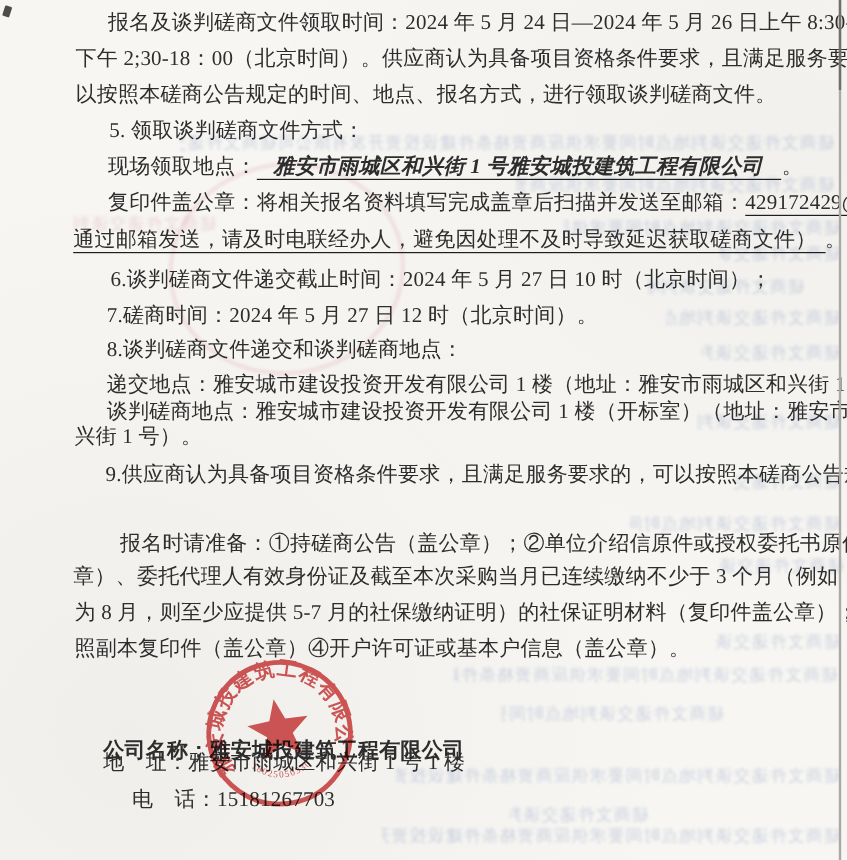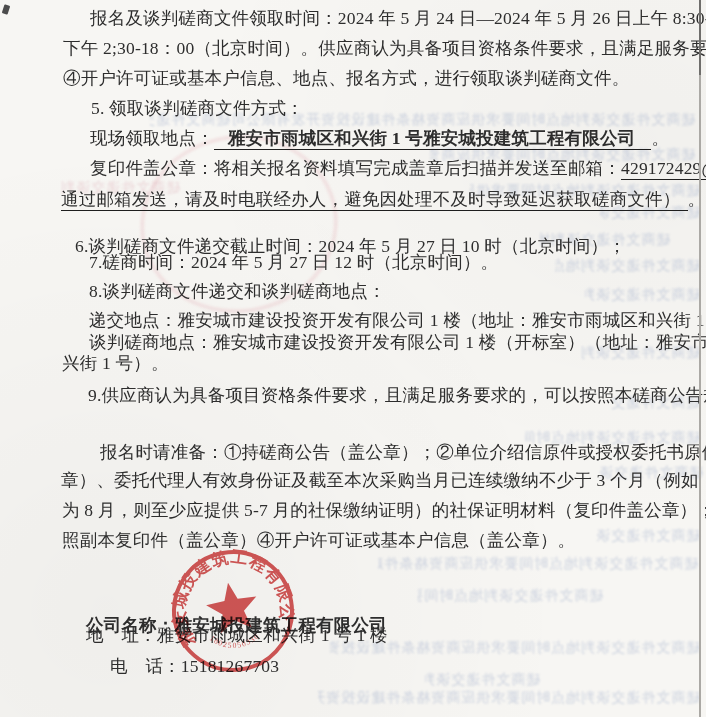--- a/index.html
+++ b/index.html
@@ -11,21 +11,21 @@
       radial-gradient(ellipse at 90% 20%, rgba(0,0,0,0.025), rgba(0,0,0,0) 50%),
       #f7f6f3;
     color:#2b2b2b;
   }
   .line{
     position:absolute;white-space:nowrap;font-size:17.5px;line-height:22px;
     letter-spacing:0.2px;color:#2d2d2d;
   }
   .seg{display:inline;}
   .ul{border-bottom:1.6px solid #1e1e1e;padding-bottom:1px;}
-  .pad-ul{padding-left:14px;padding-right:16px;}
+  .pad-ul{padding-left:14px;padding-right:16px;font-style:italic;}
   .bold{font-weight:bold;}
   .bleed{
     position:absolute;font-size:14px;line-height:16px;height:17px;
     overflow:hidden;white-space:nowrap;
     transform:scaleX(-1);filter:blur(1.3px);
     color:rgba(105,128,180,0.30);letter-spacing:1px;
   }
   .bleed.pinkish{color:rgba(205,120,140,0.26);}
   #bleed-ring{
     position:absolute;left:140px;top:135px;width:190px;height:170px;
@@ -69,36 +69,36 @@
   <div class="bleed" style="top:465px;left:598px;width:105px;">磋商文件递交谈判地点时间要求供应商资格条件建设投资开发有限公司磋商文件递交谈判地点时间要求供应商资格</div>
   <div class="bleed" style="top:528px;left:595px;width:105px;">磋商文件递交谈判地点时间要求供应商资格条件建设投资开发有限公司磋商文件递交谈判地点时间要求供应商资格</div>
   <div class="bleed" style="top:556px;left:378px;width:320px;">磋商文件递交谈判地点时间要求供应商资格条件建设投资开发有限公司磋商文件递交谈判地点时间要求供应商资格</div>
   <div class="bleed" style="top:588px;left:418px;width:185px;">磋商文件递交谈判地点时间要求供应商资格条件建设投资开发有限公司磋商文件递交谈判地点时间要求供应商资格</div>
   <div class="bleed" style="top:640px;left:330px;width:370px;">磋商文件递交谈判地点时间要求供应商资格条件建设投资开发有限公司磋商文件递交谈判地点时间要求供应商资格</div>
   <div class="bleed" style="top:672px;left:425px;width:115px;">磋商文件递交谈判地点时间要求供应商资格条件建设投资开发有限公司磋商文件递交谈判地点时间要求供应商资格</div>
   <div class="bleed" style="top:690px;left:318px;width:382px;">磋商文件递交谈判地点时间要求供应商资格条件建设投资开发有限公司磋商文件递交谈判地点时间要求供应商资格</div>
 
   <div class="line" style="top:7px;left:90px;">报名及谈判磋商文件领取时间：2024 年 5 月 24 日—2024 年 5 月 26 日上午 8:30-12：00；</div>
   <div class="line" style="top:37px;left:63px;">下午 2;30-18：00（北京时间）。供应商认为具备项目资格条件要求，且满足服务要求的，可</div>
-  <div class="line" style="top:67px;left:63px;">④开户许可证或基本户信息、地点、报名方式，进行领取谈判磋商文件。</div>
+  <div class="line" style="top:67px;left:63px;">以按照本磋商公告规定的时间、地点、报名方式，进行领取谈判磋商文件。</div>
 
   <div class="line" style="top:97px;left:91px;">5. 领取谈判磋商文件方式：</div>
 
   <div class="line" style="top:127px;left:90px;">
     <span class="seg">现场领取地点：</span><span class="seg ul pad-ul bold">雅安市雨城区和兴街 1 号雅安城投建筑工程有限公司</span><span class="seg">。</span>
   </div>
 
   <div class="line" style="top:157px;left:90px;">
     <span class="seg">复印件盖公章：将相关报名资料填写完成盖章后扫描并发送至邮箱：</span><span class="seg ul">429172429@qq.com（若</span>
   </div>
   <div class="line" style="top:188px;left:61px;">
     <span class="seg ul" style="padding-right:7px;">通过邮箱发送，请及时电联经办人，避免因处理不及时导致延迟获取磋商文件）</span><span class="seg">。</span>
   </div>
 
-  <div class="line" style="top:221px;left:75px;margin-top:14px;">6.谈判磋商文件递交截止时间：2024 年 5 月 27 日 10 时（北京时间）；</div>
+  <div class="line" style="top:221px;left:92px;">6.谈判磋商文件递交截止时间：2024 年 5 月 27 日 10 时（北京时间）；</div>
   <div class="line" style="top:251px;left:89px;">7.磋商时间：2024 年 5 月 27 日 12 时（北京时间）。</div>
 
   <div class="line" style="top:280px;left:89px;">8.谈判磋商文件递交和谈判磋商地点：</div>
   <div class="line" style="top:309px;left:89px;">递交地点：雅安城市建设投资开发有限公司 1 楼（地址：雅安市雨城区和兴街 1 号）。</div>
   <div class="line" style="top:331px;left:89px;">谈判磋商地点：雅安城市建设投资开发有限公司 1 楼（开标室）（地址：雅安市雨城区和</div>
   <div class="line" style="top:352px;left:62px;">兴街 1 号）。</div>
 
   <div class="line" style="top:384px;left:88px;">9.供应商认为具备项目资格条件要求，且满足服务要求的，可以按照本磋商公告规定的时</div>
   <div class="line" style="top:441px;left:100px;">报名时请准备：①持磋商公告（盖公章）；②单位介绍信原件或授权委托书原件（盖公</div>
   <div class="line" style="top:469px;left:61px;">章）、委托代理人有效身份证及截至本次采购当月已连续缴纳不少于 3 个月（例如，采购当月</div>

